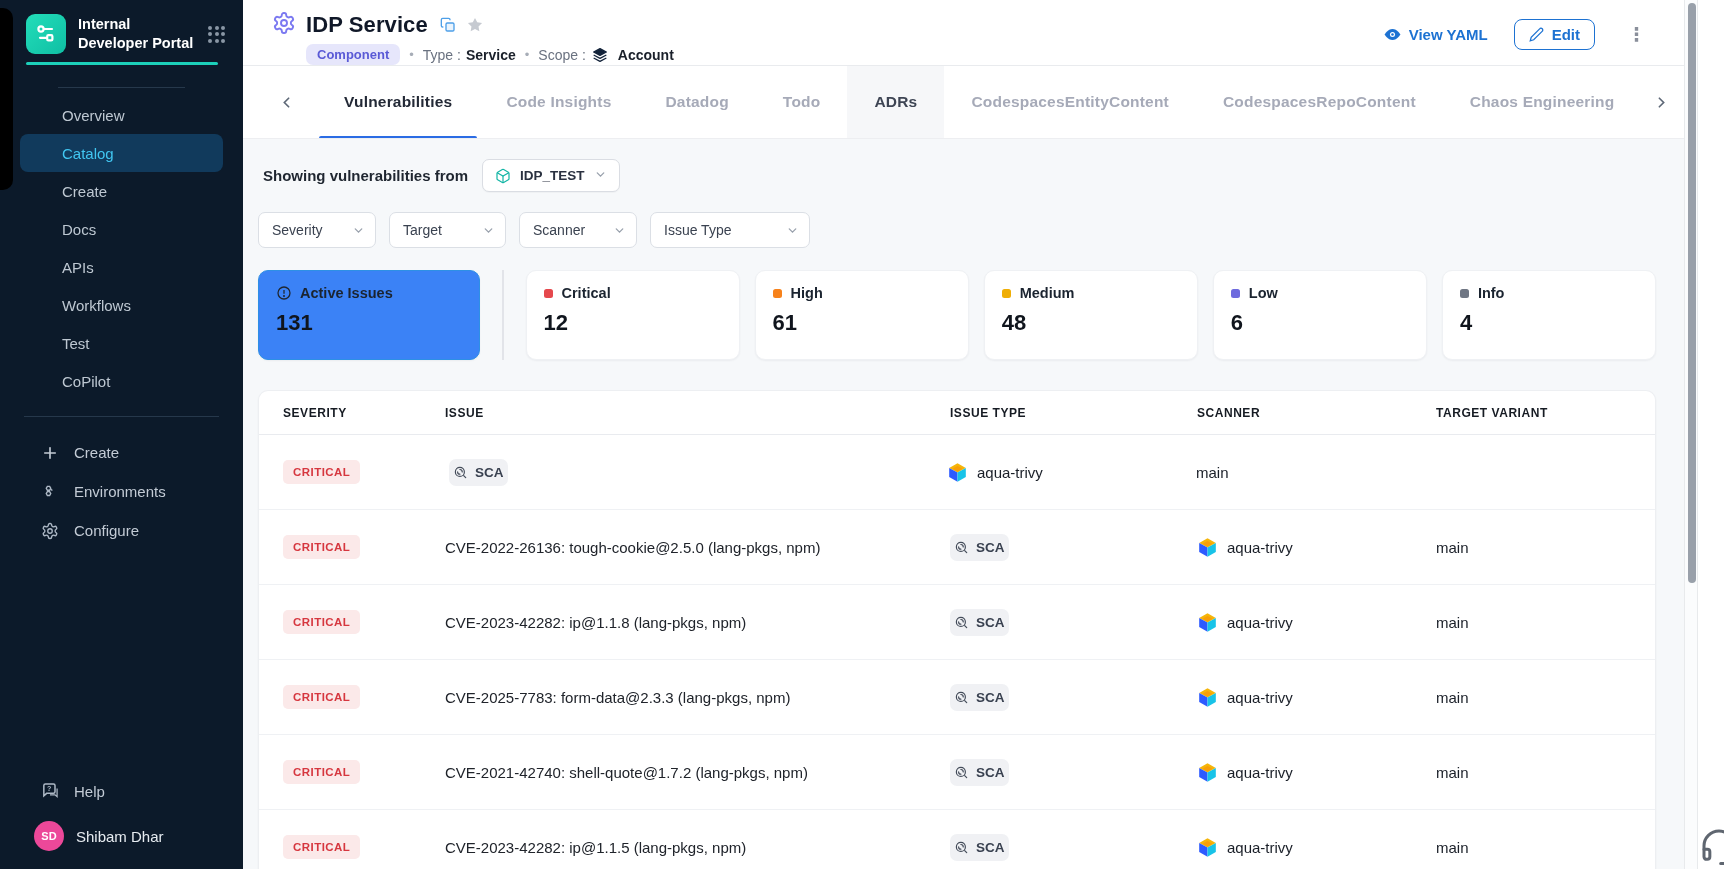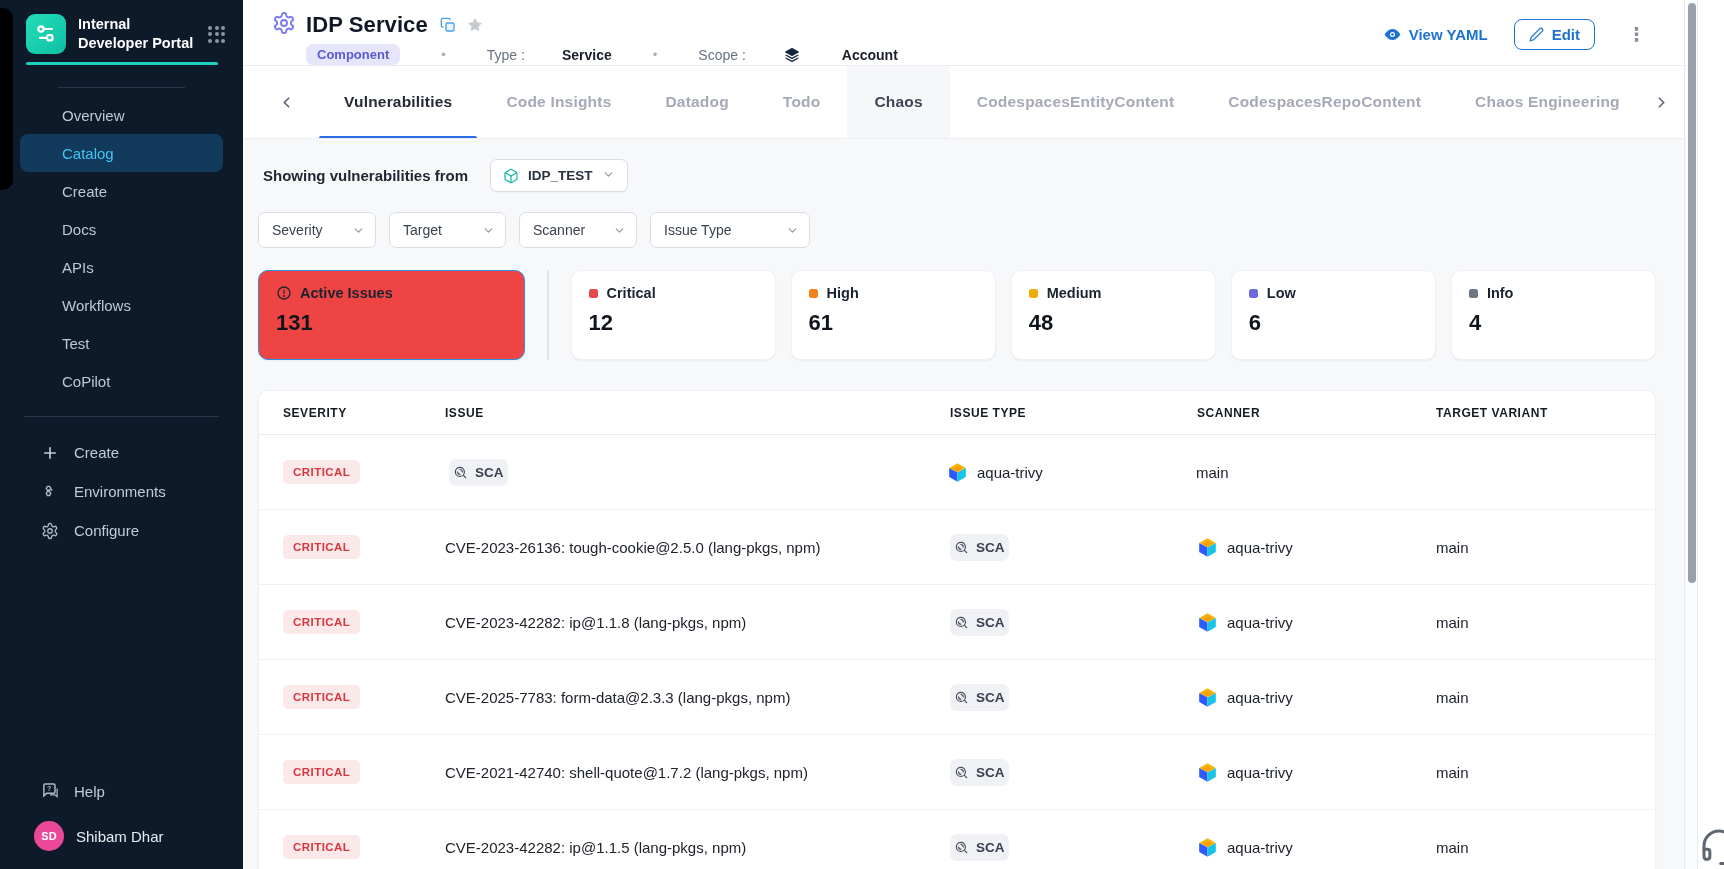--- a/index.html
+++ b/index.html
@@ -42,21 +42,21 @@
   .entity-header{background:#fff;height:66px;border-bottom:1px solid #E9EBEE;display:flex;align-items:flex-start;
     padding:11px 32px 0 29px;}
   .title-block{display:flex;flex-direction:column;}
   .title-row{display:flex;align-items:center;gap:10px;}
   .gear-ic svg{width:24px;height:24px;}
   .page-title{font-size:22px;font-weight:700;color:#101828;letter-spacing:.1px;}
   .copy-ic{margin-left:2px;cursor:pointer;display:flex;}
   .copy-ic svg{width:16px;height:16px;}
   .star-ic{cursor:pointer;display:flex;}
   .star-ic svg{width:18px;height:18px;}
-  .meta-row{display:flex;align-items:center;margin:5px 0 0 34px;font-size:14px;color:#6A7280;gap:32px;}
+  .meta-row{display:flex;align-items:center;margin:5px 0 0 34px;font-size:14px;color:#6A7280;}
   .entity-badge{background:#E6E6FB;color:#5A5AD6;font-size:13px;font-weight:600;padding:3px 11px;border-radius:7px;}
   .meta-dot{margin:0 9px;color:#A7ADB7;font-size:13px;}
   .meta-strong{color:#1A202A;font-weight:700;margin-left:5px;}
   .scope-ic{display:flex;margin:0 5px 0 6px;}
   .scope-ic svg{width:16px;height:16px;}
   .header-actions{margin-left:auto;display:flex;align-items:center;gap:26px;margin-top:8px;}
   .view-yaml{display:flex;align-items:center;gap:7px;color:#1D72D2;font-size:15px;font-weight:700;cursor:pointer;}
   .view-yaml svg{width:19px;height:19px;}
   .edit-btn{display:flex;align-items:center;gap:8px;border:1.6px solid #1D72D2;color:#1D72D2;border-radius:8px;
     height:31px;padding:0 14px;font-size:15px;font-weight:700;background:#fff;cursor:pointer;}
@@ -71,21 +71,21 @@
   .tab-chevron.right{position:absolute;right:10px;top:0;height:100%;background:#fff;z-index:3;}
   .tabs{display:flex;align-items:stretch;margin-left:18px;overflow:hidden;flex:1;margin-right:36px;}
   .tab{position:relative;display:flex;align-items:center;padding:0 27px;font-size:15.5px;font-weight:600;
     color:#A6AAB8;white-space:nowrap;cursor:pointer;letter-spacing:.2px;}
   .tab.active{color:#232936;font-weight:700;}
   .tab.active::after{content:'';position:absolute;left:2px;right:2px;bottom:-1px;height:3px;background:#2B6CE4;border-radius:2px 2px 0 0;}
   .tab.highlight{background:#F6F7F9;color:#3E4554;font-weight:700;}
 
   
   .content{padding:20px 0 0 15px;width:1428px;}
-  .row-showing{display:flex;align-items:center;gap:22px;margin-left:5px;}
+  .row-showing{display:flex;align-items:center;gap:14px;margin-left:5px;}
   .showing-label{font-size:15px;font-weight:700;color:#1F2630;}
   .scope-select{display:flex;align-items:center;gap:9px;background:#fff;border:1px solid #DADDE3;border-radius:7px;
     height:33px;padding:0 12px;cursor:pointer;box-shadow:0 1px 1px rgba(16,24,40,.03);}
   .scope-select svg{width:16px;height:16px;}
   .scope-select .val{font-size:13.5px;font-weight:700;color:#2A3140;}
   .chev-dn svg{width:13px;height:13px;}
   .row-search{display:flex;align-items:center;gap:13px;margin-top:20px;width:1398px;}
   .search-box{flex:1;display:flex;align-items:center;height:36px;background:#fff;border:1px solid #DBDFE5;border-radius:7px;padding:0 12px;}
   .search-box svg{width:16px;height:16px;flex:0 0 auto;}
   .search-box input{border:none;outline:none;flex:1;margin-left:9px;font-size:15px;color:#333;background:transparent;
@@ -93,21 +93,21 @@
   .search-box input::placeholder{color:#9AA1AC;}
   .filter{display:flex;align-items:center;justify-content:space-between;height:36px;background:#fff;
     border:1px solid #DBDFE5;border-radius:7px;padding:0 10px 0 13px;font-size:14px;color:#3A4250;cursor:pointer;}
   .filter svg{width:13px;height:13px;}
   .f-severity{width:118px;} .f-target{width:117px;} .f-scanner{width:118px;} .f-issuetype{width:160px;}
 
   
   .row-stats{display:flex;align-items:stretch;margin-top:22px;width:1398px;height:90px;}
   .stat-card{background:#fff;border:1px solid #EFF1F4;border-radius:10px;padding:14px 17px;
     box-shadow:0 1px 2px rgba(16,24,40,.05);cursor:pointer;}
-  .active-card{width:267px;background:#ef4444;border:1.6px solid #2E90E5;}
+  .active-card{width:222px;background:#3b82f6;border:1.6px solid #2E90E5;}
   .active-card .lbl-row{display:flex;align-items:center;gap:8px;}
   .active-card .lbl-row svg{width:16px;height:16px;}
   .stat-label{font-size:14.5px;font-weight:600;color:#1B2430;}
   .stat-value{margin-top:9px;font-size:22px;font-weight:700;color:#10151D;}
   .stats-divider{width:1.5px;background:#E2E4E9;margin:0 22px;}
   .sev-cards{display:flex;gap:15px;flex:1;}
   .sev-card{flex:1;}
   .sev-card .lbl-row{display:flex;align-items:center;gap:9px;}
   .sev-dot{width:9px;height:9px;border-radius:2.5px;flex:0 0 auto;}
 
@@ -293,21 +293,21 @@
       <span class="tab-chevron left">
         <svg viewBox="0 0 24 24" fill="none" stroke="currentColor" stroke-width="2.4" stroke-linecap="round">
             <polyline points="15 18 9 12 15 6"></polyline>
           </svg>
       </span>
       <div class="tabs">
           <div class="tab active">Vulnerabilities</div>
           <div class="tab">Code Insights</div>
           <div class="tab">Datadog</div>
           <div class="tab">Todo</div>
-          <div class="tab highlight">Chaos</div>
+          <div class="tab highlight">ADRs</div>
           <div class="tab">CodespacesEntityContent</div>
           <div class="tab">CodespacesRepoContent</div>
           <div class="tab">Chaos Engineering</div>
         </div>
       <span class="tab-chevron right">
         <svg viewBox="0 0 24 24" fill="none" stroke="currentColor" stroke-width="2.4" stroke-linecap="round">
             <polyline points="9 18 15 12 9 6"></polyline>
           </svg>
       </span>
     </nav>
@@ -444,21 +444,21 @@
                     <polygon points="12,1.5 21.5,6.8 12,12.1 2.5,6.8" fill="#F5B50A"></polygon>
                     <polygon points="2.5,6.8 12,12.1 12,22.5 2.5,17.2" fill="#2E5BFF"></polygon>
                     <polygon points="21.5,6.8 12,12.1 12,22.5 21.5,17.2" fill="#18C3E8"></polygon>
                     <polygon points="12,4.6 17.6,7.7 12,10.8 6.4,7.7" fill="#F98A0A" opacity="0.55"></polygon>
                   </svg>
                 </span>aqua-trivy</div>
               <div class="tc tc-target">main</div>
             </div>
             <div class="tgrid trow">
               <div class="tc tc-sev"><span class="sev-badge">CRITICAL</span></div>
-              <div class="tc tc-issue">CVE-2023-26136: tough-cookie@2.5.0 (lang-pkgs, npm)</div>
+              <div class="tc tc-issue">CVE-2022-26136: tough-cookie@2.5.0 (lang-pkgs, npm)</div>
               <div class="tc tc-type"><span class="type-pill"><span style="display:flex">
                     <svg viewBox="0 0 24 24" fill="none" stroke="#434B59" stroke-width="1.9" stroke-linecap="round">
                       <circle cx="11" cy="11" r="7.2"></circle>
                       <path d="M11 7.2a3.8 3.8 0 0 1 3.8 3.8"></path>
                       <path d="M11 14.6a3.6 3.6 0 0 1-3.6-3.6"></path>
                       <path d="m20.3 20.3-3.2-3.2"></path>
                     </svg>
                   </span>SCA</span></div>
               <div class="tc tc-scan"><span style="display:flex">
                   <svg viewBox="0 0 24 24">

